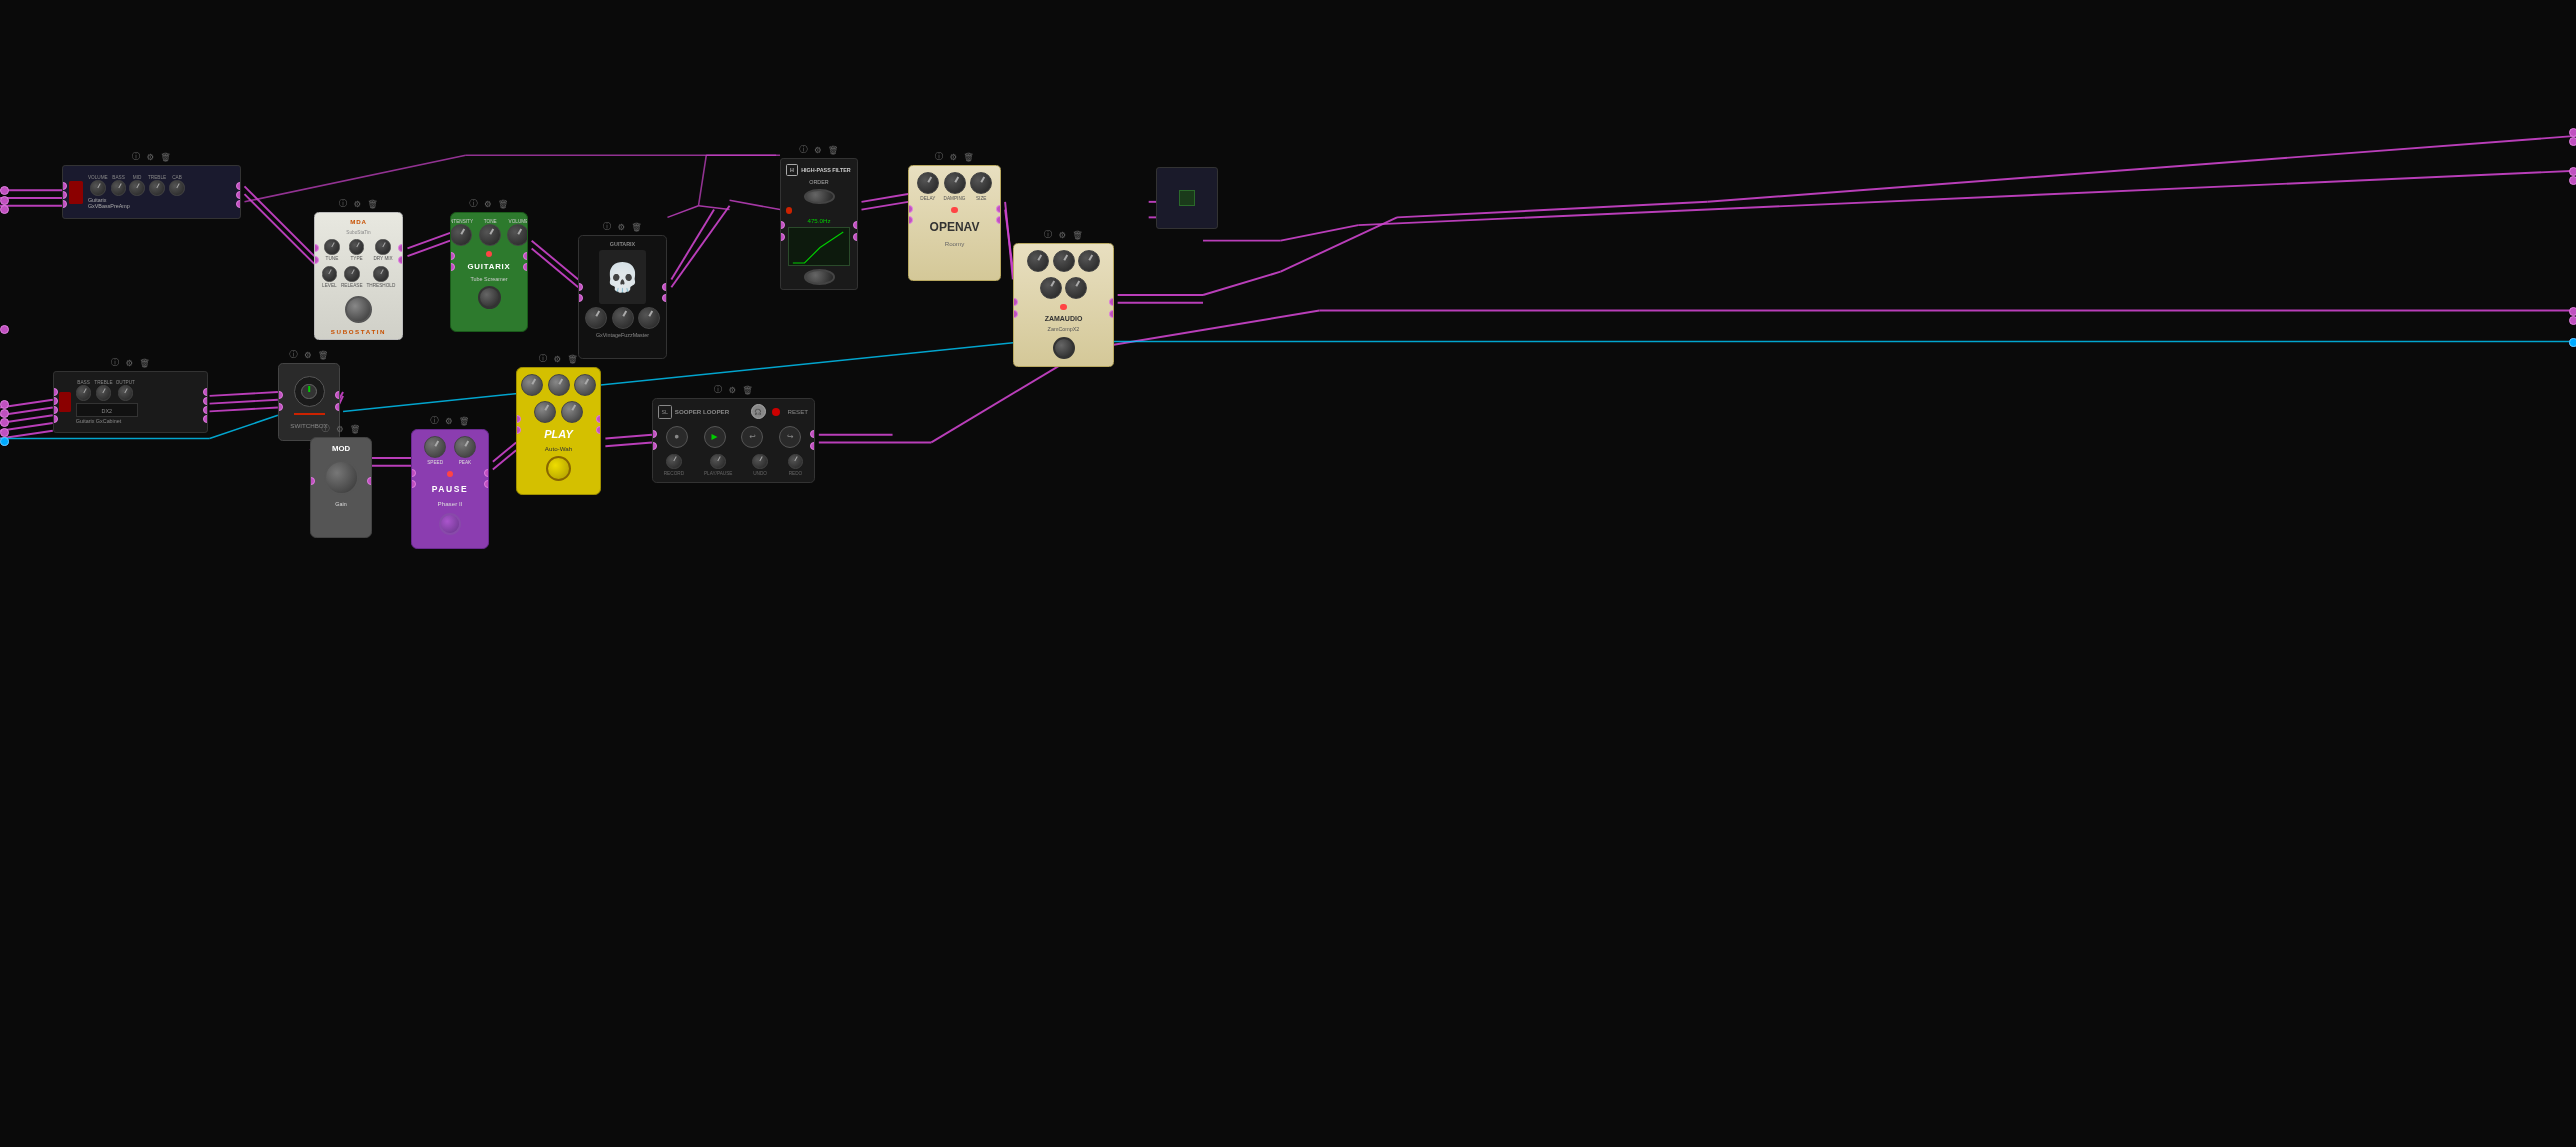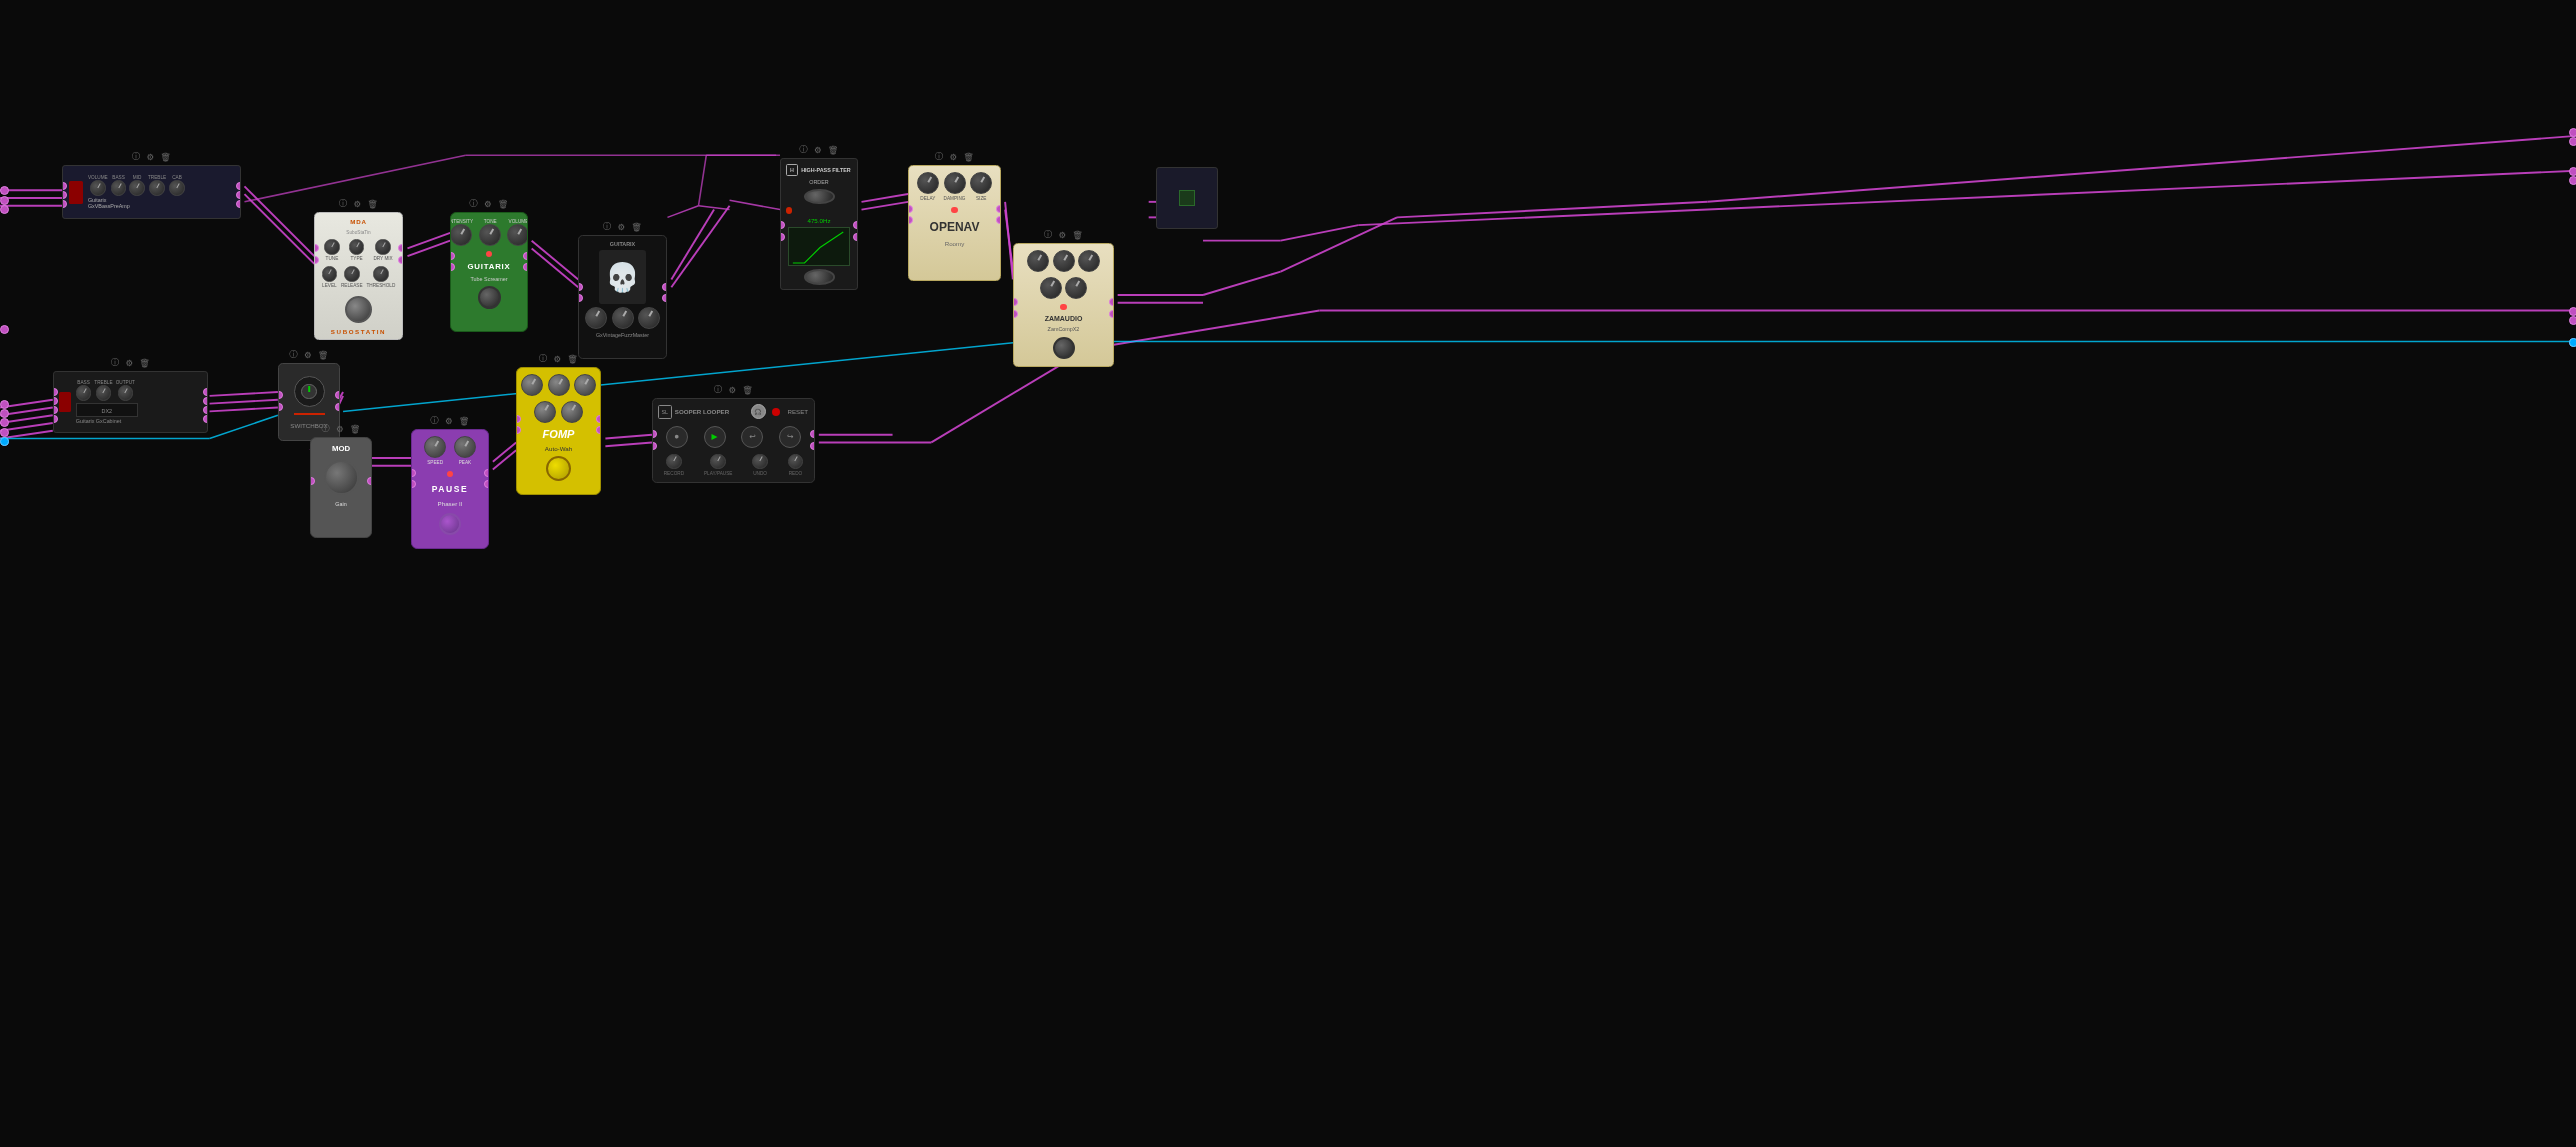--- a/index.html
+++ b/index.html
@@ -907,21 +907,21 @@
   <div class="wah-body plugin-body">
     <div class="wah-knobs-row">
       <div class="knob" style="background:radial-gradient(circle at 35% 35%,#888,#333);"></div>
       <div class="knob" style="background:radial-gradient(circle at 35% 35%,#888,#333);"></div>
       <div class="knob" style="background:radial-gradient(circle at 35% 35%,#888,#333);"></div>
     </div>
     <div class="wah-knobs-row">
       <div class="knob" style="background:radial-gradient(circle at 35% 35%,#888,#333);"></div>
       <div class="knob" style="background:radial-gradient(circle at 35% 35%,#888,#333);"></div>
     </div>
-    <div class="wah-brand">FOMP</div>
+    <div class="wah-brand">PLAY</div>
     <div class="wah-sublabel">Auto-Wah</div>
     <div class="wah-footswitch"></div>
 
     <div class="port port-in" style="top:47px;"></div>
     <div class="port port-in" style="top:58px;"></div>
     <div class="port port-out" style="top:47px;"></div>
     <div class="port port-out" style="top:58px;"></div>
   </div>
 </div>
 

